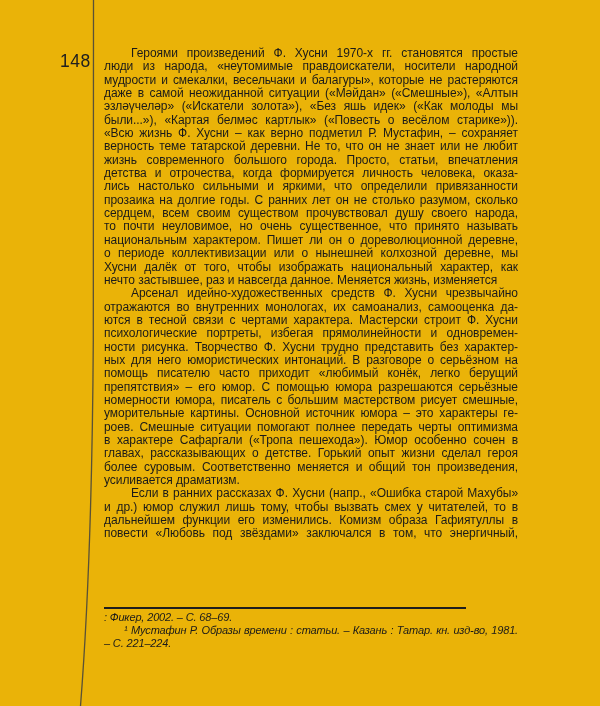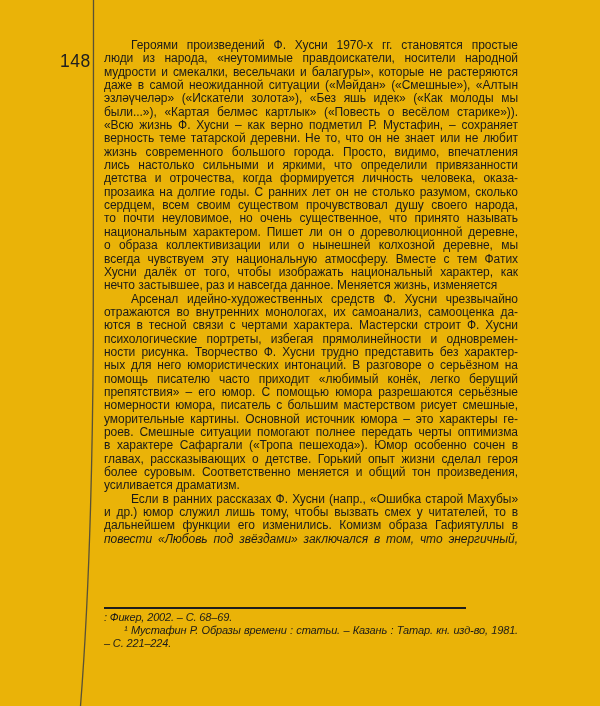--- a/index.html
+++ b/index.html
@@ -22,34 +22,34 @@
   }
   .gutter {
     position: absolute;
     left: 0; top: 0;
     width: 600px; height: 706px;
     pointer-events: none;
   }
   .bodytext {
     position: absolute;
     left: 104px;
-    top: 39px;
+    top: 47px;
     width: 414px;
   }
   .ln {
     font-size: 12px;
     line-height: 13.35px;
     letter-spacing: -0.05px;
     white-space: nowrap;
     text-align: justify;
     text-align-last: justify;
   }
   .para .ln:first-child { text-indent: 27px; }
   .para .ln:last-child { text-align-last: left; }
-  .para.cont .ln:last-child { text-align-last: justify; font-style: italic; }
+  .para.cont .ln:last-child { text-align-last: justify; }
   .fnsep {
     position: absolute;
     left: 104px;
     top: 607px;
     width: 362px;
     height: 1.6px;
     background: #1e1e1e;
   }
   .fn {
     position: absolute;
@@ -83,29 +83,28 @@
   <div class="bodytext">
     <div class="para">
       <div class="ln">Героями произведений Ф. Хусни 1970-х гг. становятся простые</div>
         <div class="ln">люди из народа, «неутомимые правдоискатели, носители народной</div>
         <div class="ln">мудрости и смекалки, весельчаки и балагуры», которые не растеряются</div>
         <div class="ln">даже в самой неожиданной ситуации («Мәйдан» («Смешные»), «Алтын</div>
         <div class="ln">эзләүчеләр» («Искатели золота»), «Без яшь идек» («Как молоды мы</div>
         <div class="ln">были...»), «Картая белмәс картлык» («Повесть о весёлом старике»)).</div>
         <div class="ln">«Всю жизнь Ф. Хусни – как верно подметил Р. Мустафин, – сохраняет</div>
         <div class="ln">верность теме татарской деревни. Не то, что он не знает или не любит</div>
-        <div class="ln">жизнь современного большого города. Просто, видимо, впечатления</div>
+        <div class="ln">жизнь современного большого города. Просто, статьи, впечатления</div>
+        <div class="ln">детства и отрочества, когда формируется личность человека, оказа-</div>
         <div class="ln">лись настолько сильными и яркими, что определили привязанности</div>
-        <div class="ln">детства и отрочества, когда формируется личность человека, оказа-</div>
         <div class="ln">прозаика на долгие годы. С ранних лет он не столько разумом, сколько</div>
         <div class="ln">сердцем, всем своим существом прочувствовал душу своего народа,</div>
         <div class="ln">то почти неуловимое, но очень существенное, что принято называть</div>
         <div class="ln">национальным характером. Пишет ли он о дореволюционной деревне,</div>
-        <div class="ln">о образа коллективизации или о нынешней колхозной деревне, мы</div>
-        <div class="ln">всегда чувствуем эту национальную атмосферу. Вместе с тем Фатих</div>
+        <div class="ln">о периоде коллективизации или о нынешней колхозной деревне, мы</div>
         <div class="ln">Хусни далёк от того, чтобы изображать национальный характер, как</div>
         <div class="ln">нечто застывшее, раз и навсегда данное. Меняется жизнь, изменяется</div>
     </div>
     <div class="para">
       <div class="ln">Арсенал идейно-художественных средств Ф. Хусни чрезвычайно</div>
         <div class="ln">отражаются во внутренних монологах, их самоанализ, самооценка да-</div>
         <div class="ln">ются в тесной связи с чертами характера. Мастерски строит Ф. Хусни</div>
         <div class="ln">психологические портреты, избегая прямолинейности и одновремен-</div>
         <div class="ln">ности рисунка. Творчество Ф. Хусни трудно представить без характер-</div>
         <div class="ln">ных для него юмористических интонаций. В разговоре о серьёзном на</div>

